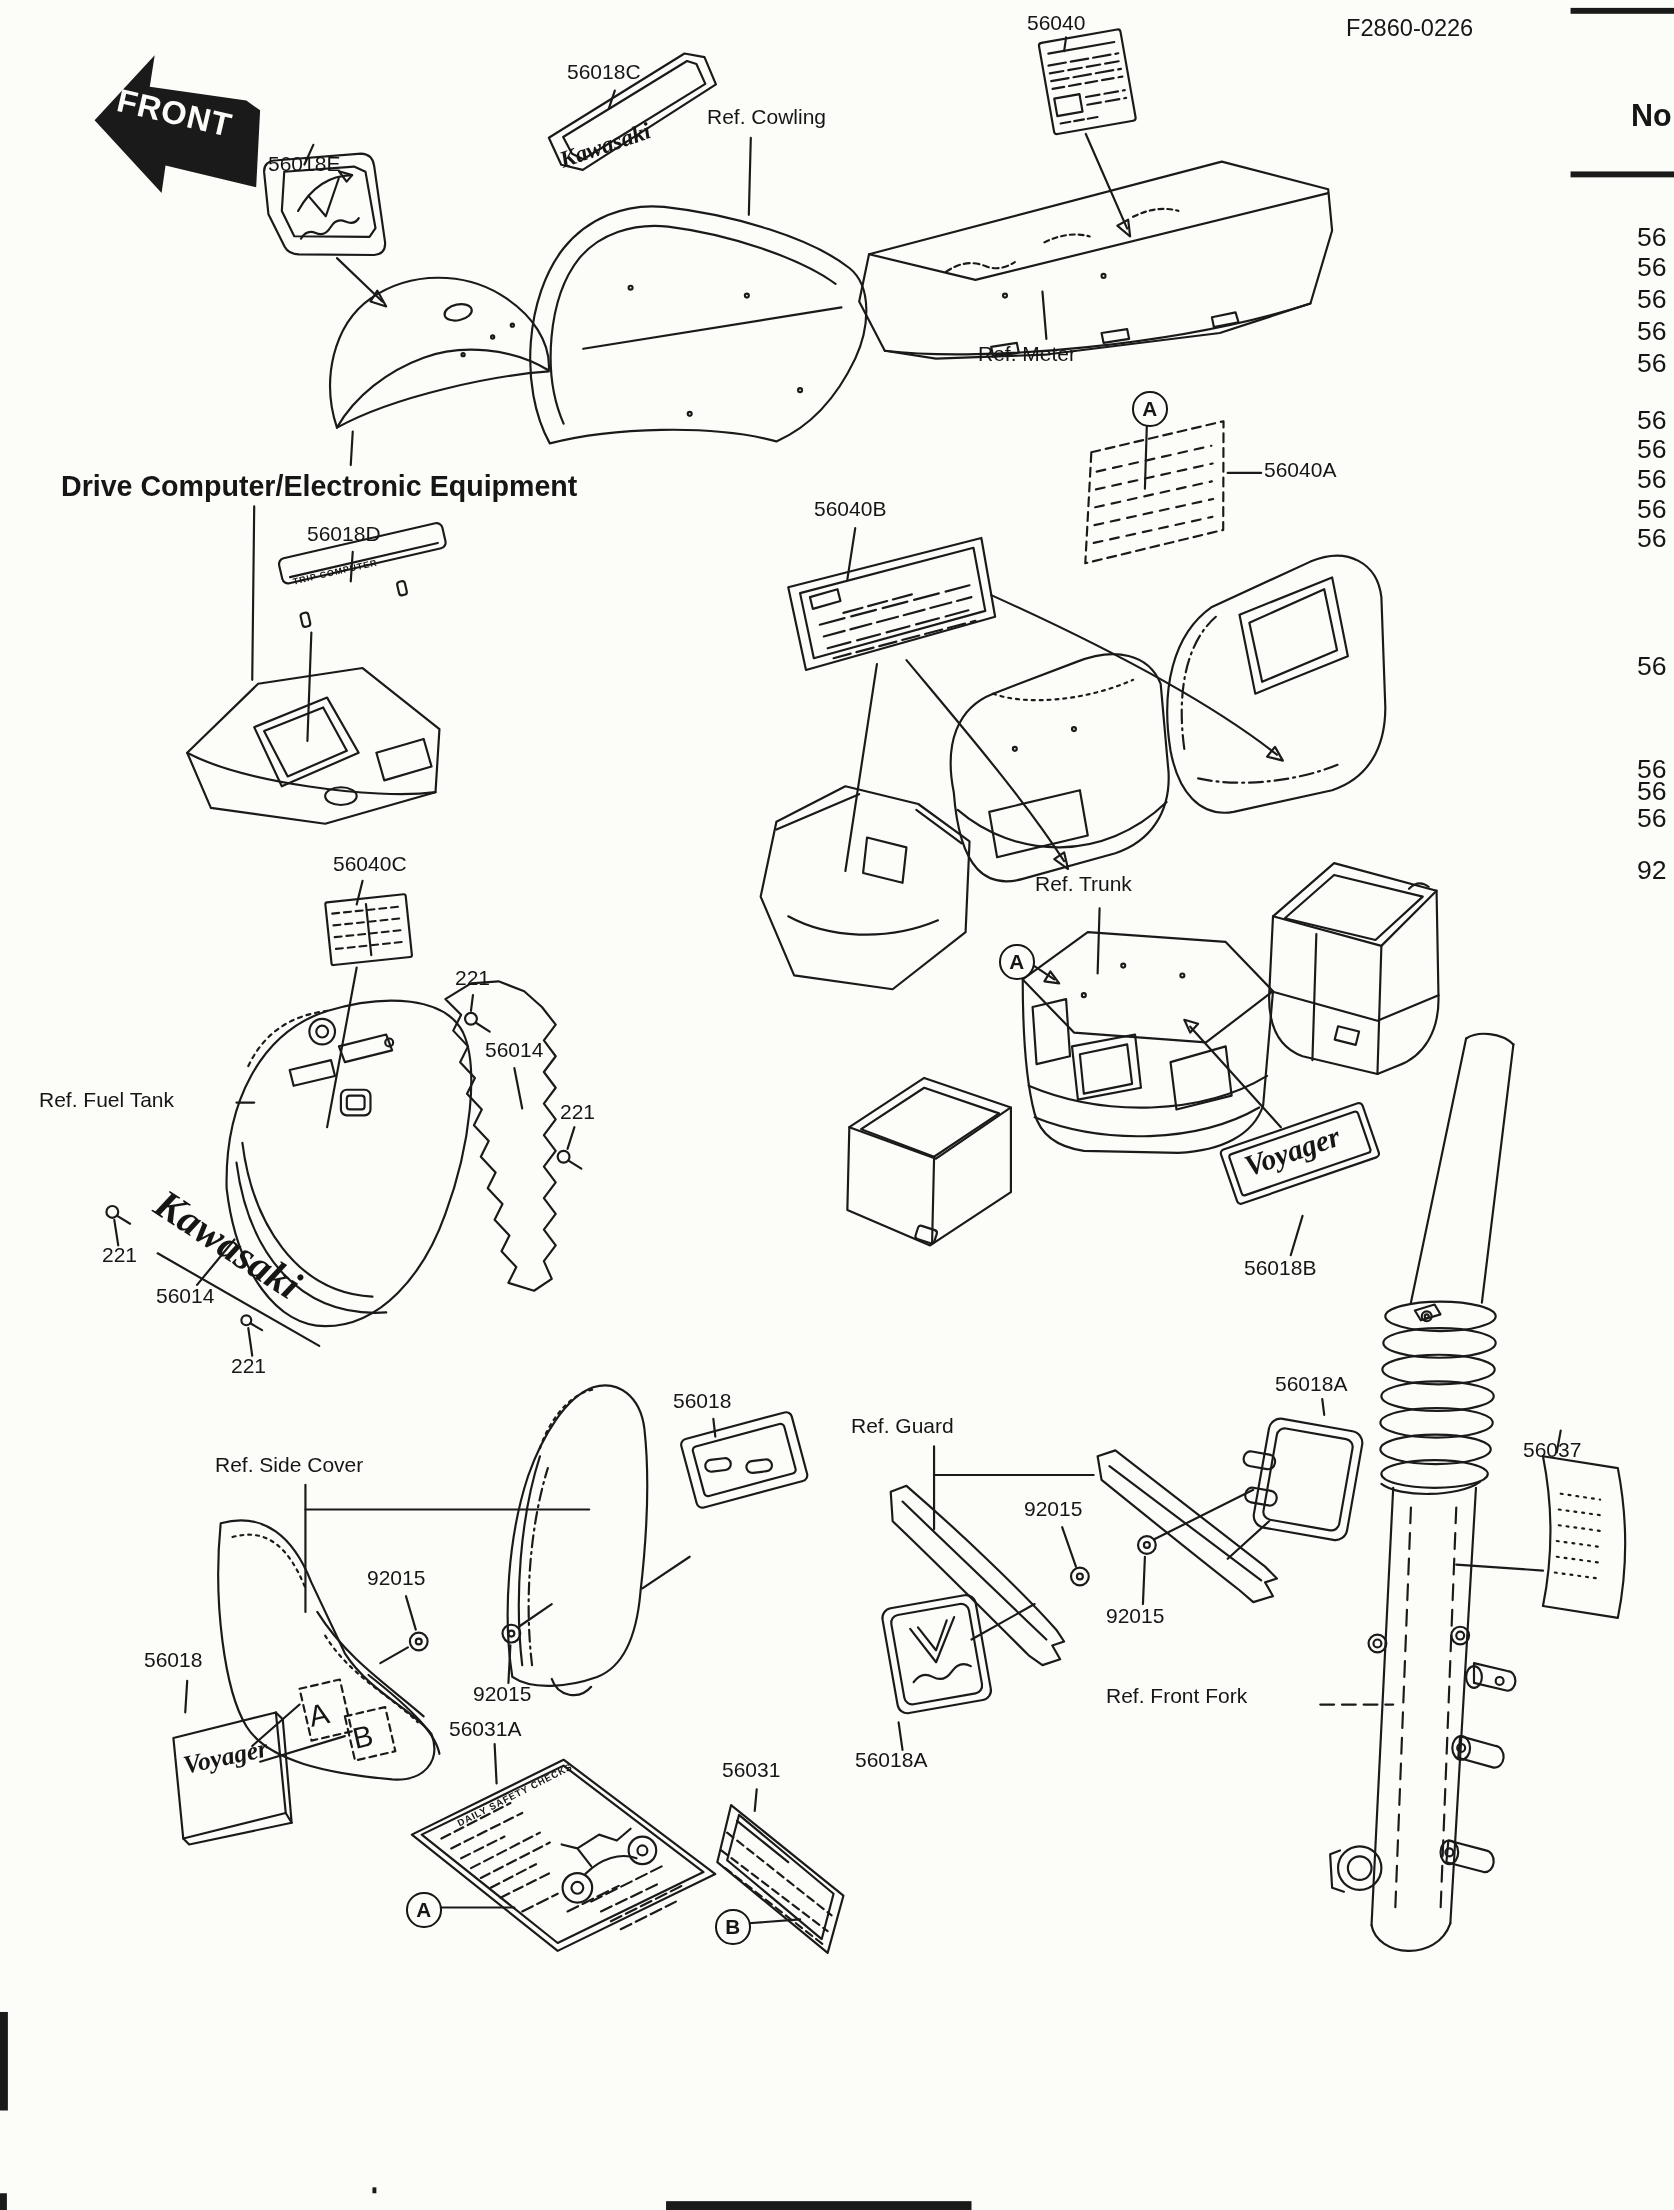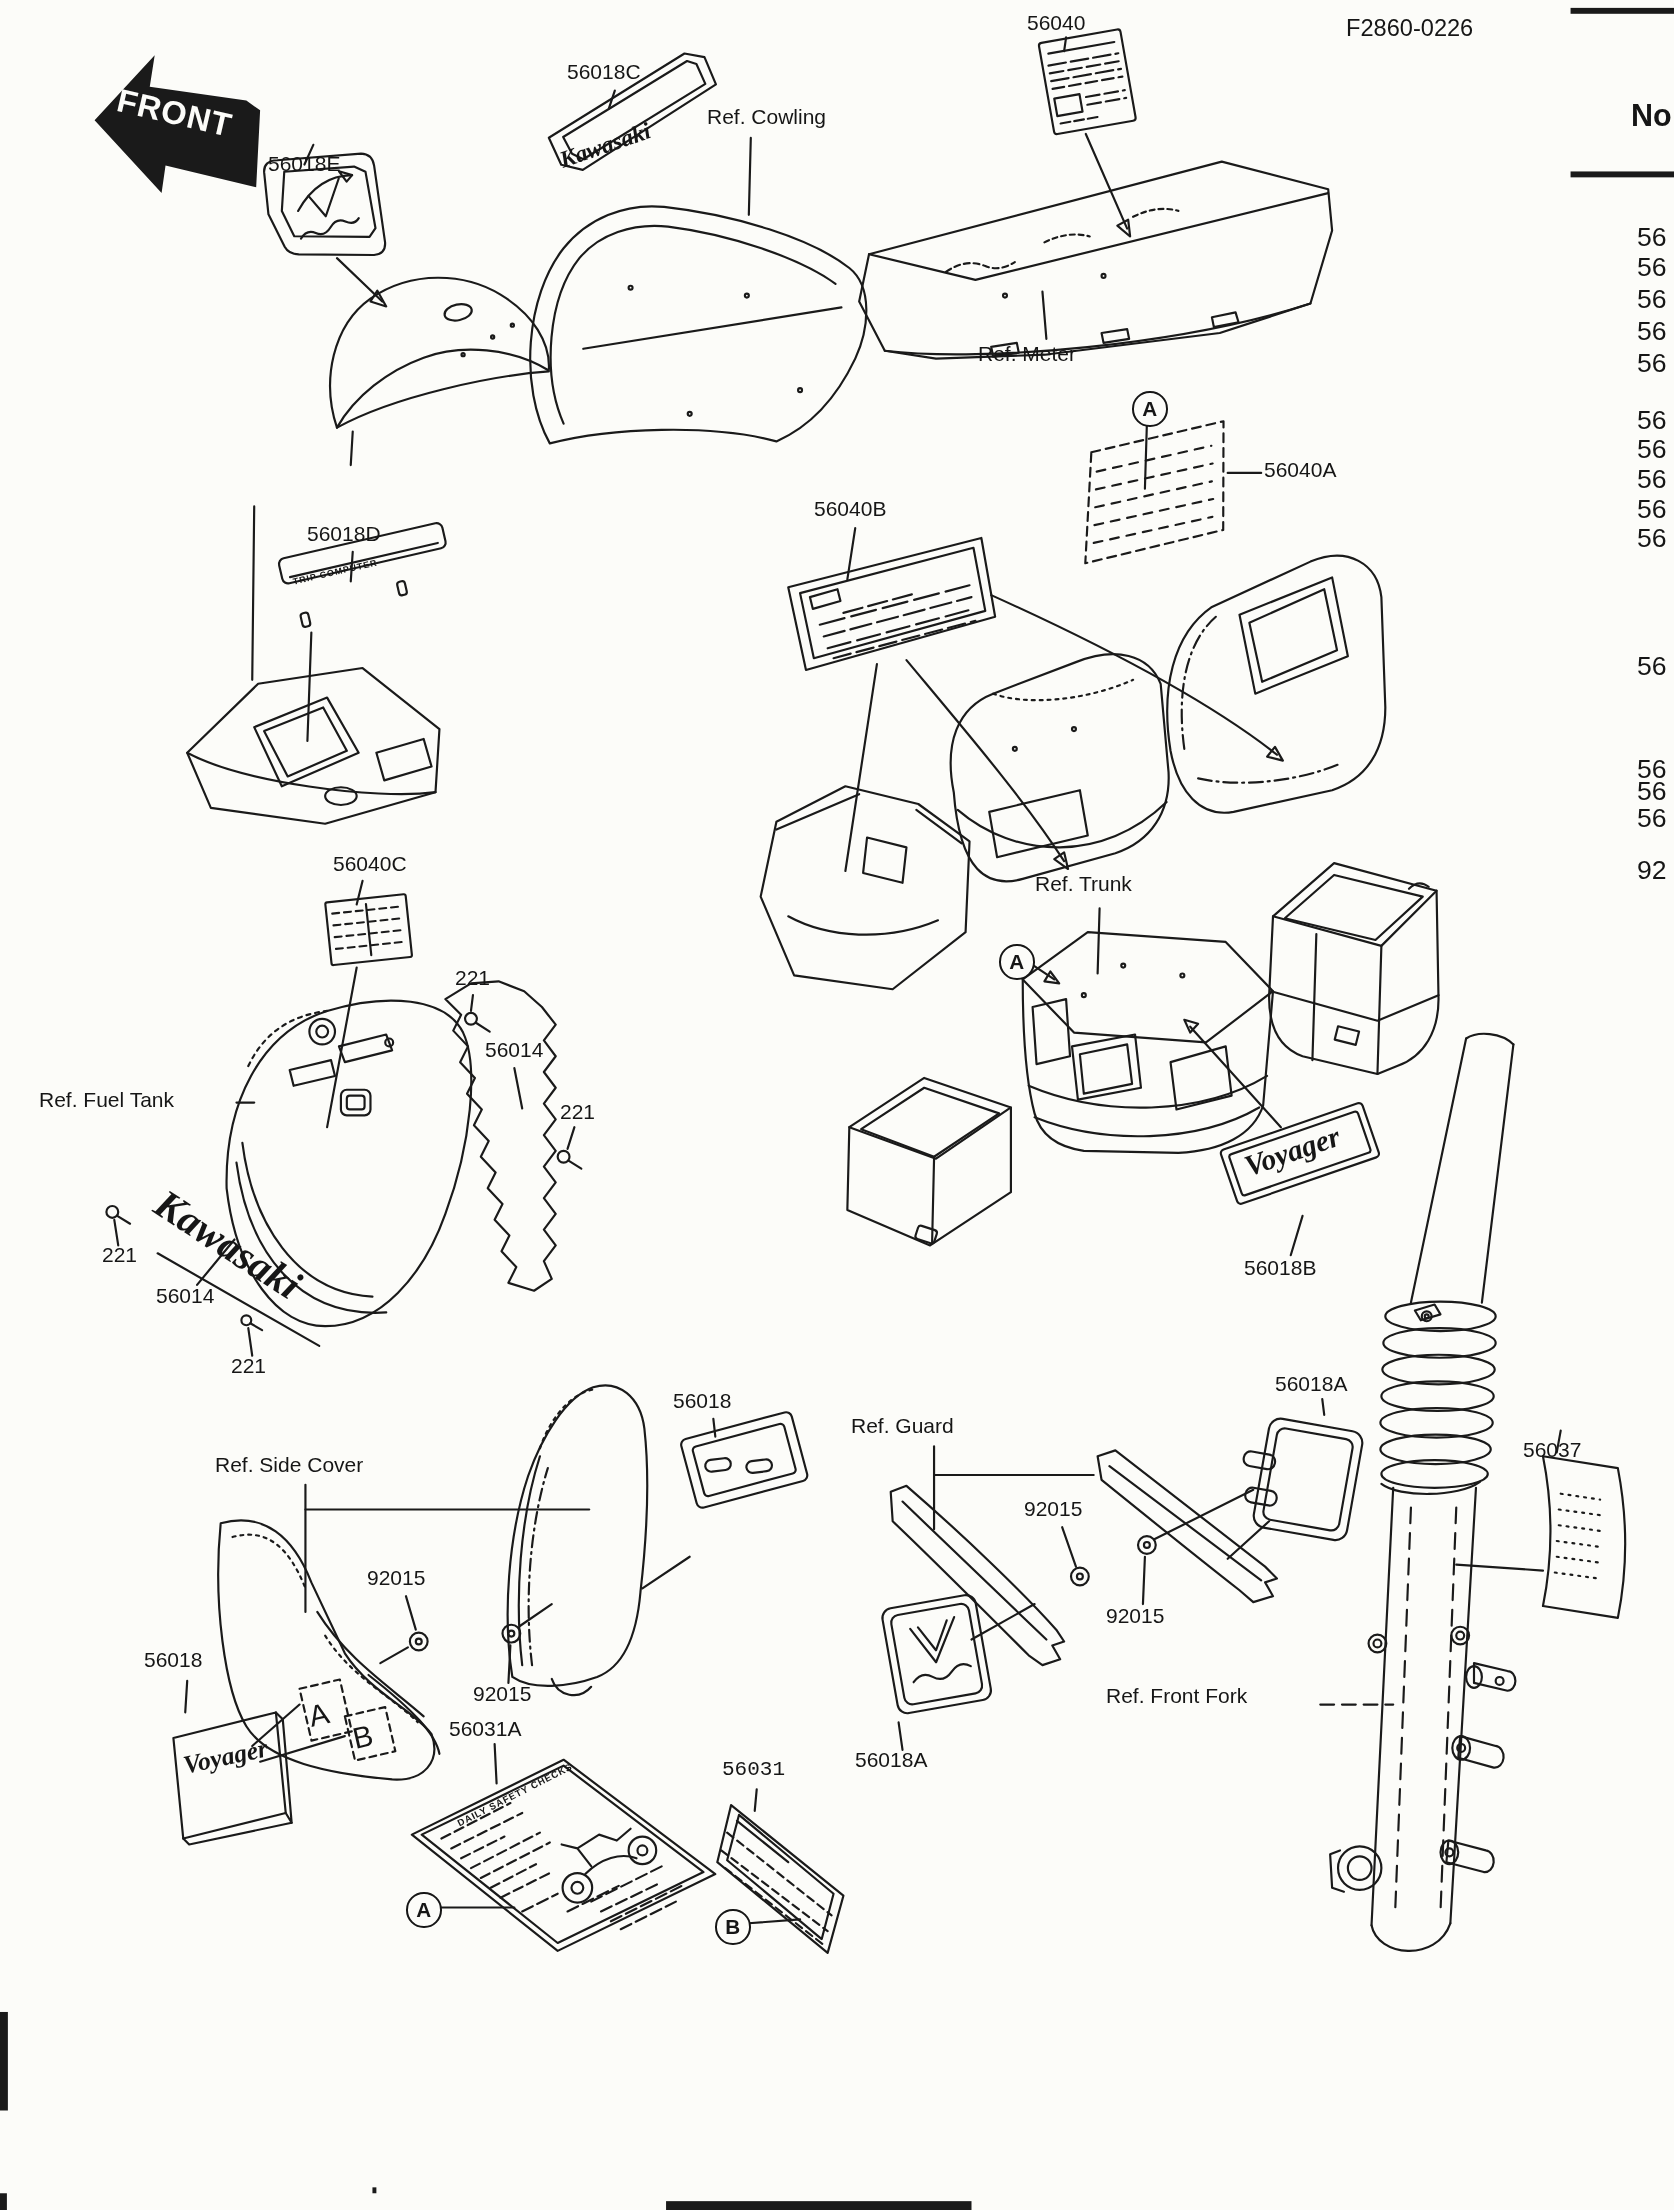--- a/index.html
+++ b/index.html
@@ -488,20 +488,21 @@
 <div class="colnum" style="top:803px;">56</div>
 <div class="colnum" style="top:855px;">92</div>
 
 <div class="lbl" style="left:268px;top:118px;margin-top:35px;">56018E</div>
 <div class="lbl" style="left:567px;top:61px;">56018C</div>
 <div class="lbl" style="left:707px;top:106px;">Ref. Cowling</div>
 <div class="lbl" style="left:1027px;top:11.8px;">56040</div>
 <div class="lbl" style="left:978px;top:343px;">Ref. Meter</div>
 <div class="lbl" style="left:1264px;top:459px;">56040A</div>
 <div class="lbl" style="left:814px;top:498px;">56040B</div>
+<div class="lbl big" style="left:61px;top:471px;font-size:28.6px;">Drive Computer/Electronic Equipment</div>
 <div class="lbl" style="left:307px;top:523px;">56018D</div>
 <div class="lbl" style="left:333px;top:853px;">56040C</div>
 <div class="lbl" style="left:455px;top:967px;">221</div>
 <div class="lbl" style="left:485px;top:1039px;">56014</div>
 <div class="lbl" style="left:560px;top:1101px;">221</div>
 <div class="lbl" style="left:39px;top:1089px;">Ref. Fuel Tank</div>
 <div class="lbl" style="left:102px;top:1244px;">221</div>
 <div class="lbl" style="left:156px;top:1285px;">56014</div>
 <div class="lbl" style="left:231px;top:1355px;">221</div>
 <div class="lbl" style="left:1035px;top:873px;">Ref. Trunk</div>
@@ -511,21 +512,21 @@
 <div class="lbl" style="left:839px;top:1415px;margin-left:12px;">Ref. Guard</div>
 <div class="lbl" style="left:1024px;top:1498px;">92015</div>
 <div class="lbl" style="left:1106px;top:1605px;">92015</div>
 <div class="lbl" style="left:1106px;top:1685px;">Ref. Front Fork</div>
 <div class="lbl" style="left:855px;top:1749px;">56018A</div>
 <div class="lbl" style="left:673px;top:1390px;">56018</div>
 <div class="lbl" style="left:215px;top:1454px;">Ref. Side Cover</div>
 <div class="lbl" style="left:367px;top:1567px;">92015</div>
 <div class="lbl" style="left:473px;top:1683px;">92015</div>
 <div class="lbl" style="left:449px;top:1718px;">56031A</div>
-<div class="lbl" style="left:722px;top:1759px;font-family:Liberation Mono, monospace;">56031</div>
+<div class="lbl" style="left:722px;top:1759px;">56031</div>
 <div class="lbl" style="left:144px;top:1649px;">56018</div>
 
 <div class="co" style="left:1132px;top:391px;">A</div>
 <div class="co" style="left:999px;top:944px;">A</div>
 <div class="co" style="left:406px;top:1892px;">A</div>
 <div class="co" style="left:715px;top:1909px;">B</div>
 
 <div class="boxletter" style="left:309px;top:1698px;transform:rotate(-13deg);">A</div>
 <div class="boxletter" style="left:353px;top:1720px;transform:rotate(-13deg);">B</div>
 

